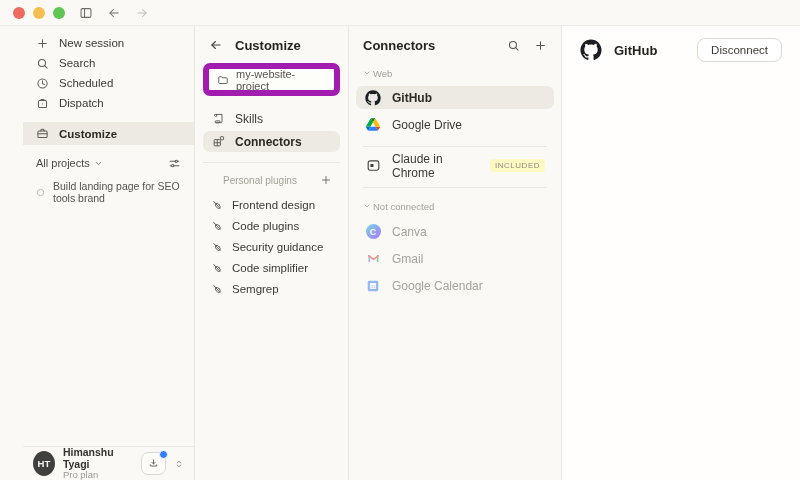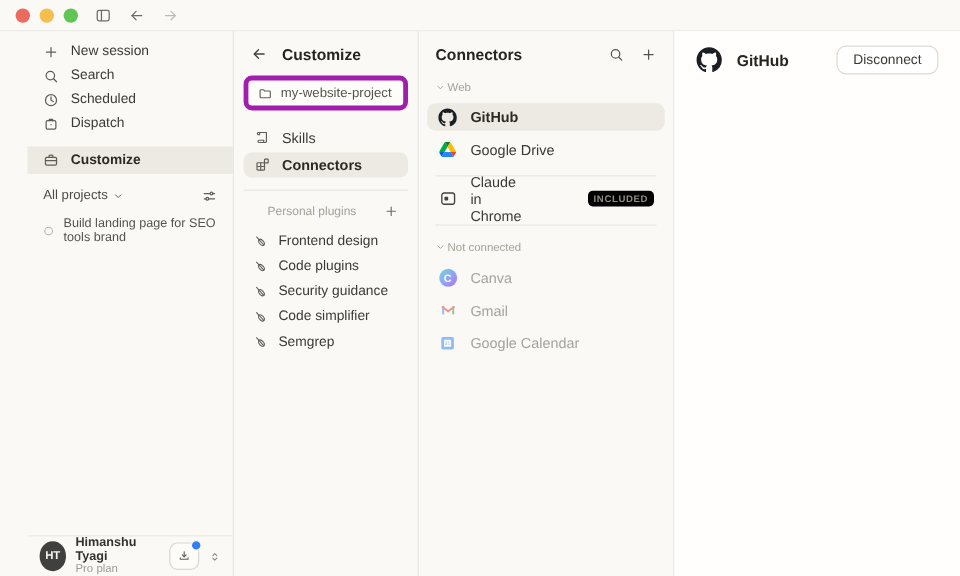--- a/index.html
+++ b/index.html
@@ -52,21 +52,21 @@
   .user-name{font-size:10.5px;font-weight:700;color:#34322c;}
   .user-plan{font-size:9.5px;color:#9d9b93;}
   .dl-btn{margin-left:auto;position:relative;width:26px;height:21px;border:1px solid #dad8d0;
     border-radius:7px;background:#fdfcf9;display:flex;align-items:center;justify-content:center;}
   .dl-dot{position:absolute;top:-3px;right:-3px;width:7px;height:7px;border-radius:50%;
     background:#2f7ff6;border:1.5px solid #faf9f5;}
 
   
   .p2-header{display:flex;align-items:center;gap:12px;padding:0 14px;margin-top:9px;height:20px;}
   .p2-title{font-size:13px;font-weight:700;color:#26241e;}
-  .proj-input{margin:8px 8px 0;height:21px;border:4px solid #a21caf;border-radius:7px;
+  .proj-input{margin:8px 8px 0;height:21px;border:6px solid #a21caf;border-radius:7px;
     background:#fdfdfa;display:flex;align-items:center;gap:7px;padding:0 8px;
     font-size:11px;color:#56544c;}
   .p2-item{height:21px;margin:2px 8px 0;padding:0 9px;border-radius:7px;display:flex;
     align-items:center;gap:10px;font-size:12px;color:#3c3a34;}
   .p2-item.top{margin-top:12px;}
   .p2-item.active{background:#eceae2;font-weight:700;color:#2c2a24;}
   .p2-divider{border-top:1px solid #e9e7e0;margin:10px 8px 0;}
   .plugins-header{display:flex;align-items:center;padding:0 16px 0 16px;margin-top:9px;height:16px;}
   .plugins-header .lbl{font-size:10px;color:#a3a198;flex:1;margin-left:12px;}
   .plugin-item{display:flex;align-items:center;gap:9px;padding:0 16px;height:20px;margin-top:1px;
@@ -79,22 +79,22 @@
   .p3-header .icon{margin-left:14px;color:#55534b;}
   .sect-row{display:flex;align-items:center;gap:2px;padding:0 14px;margin-top:11px;height:14px;
     font-size:9.5px;color:#a3a198;}
   .sect-row .sp{flex:1;}
   .conn-row{display:flex;align-items:center;gap:11px;margin:4px 7px 0;padding:0 9px;height:23px;
     border-radius:7px;font-size:12px;color:#3c3a34;}
   .conn-row.selected{background:#eceae2;font-weight:700;color:#2c2a24;margin-top:6px;}
   .conn-row.faded{color:#a5a39b;}
   .conn-row.faded .appicon{opacity:.55;}
   .p3-divider{border-top:1px solid #e9e7e0;margin:10px 14px 0;}
-  .badge{font-size:8px;letter-spacing:.5px;color:#8e8c84;background:#000000;
-    border-radius:4px;padding:2px 5px;font-weight:700;margin-left:36px;}
+  .badge{font-size:8px;letter-spacing:.5px;color:#8e8c84;background:#fef9c3;
+    border-radius:4px;padding:2px 5px;font-weight:400;margin-left:36px;}
   .appicon{width:16px;height:16px;display:flex;align-items:center;justify-content:center;flex:0 0 auto;}
   .canva-circle{width:15px;height:15px;border-radius:50%;
     background:linear-gradient(135deg,#00c4cc,#6420ff 85%);
     color:#fff;font-size:9px;font-weight:700;display:flex;align-items:center;justify-content:center;}
 
   
   .p4-header{display:flex;align-items:center;gap:12px;padding:0 18px;margin-top:9px;height:30px;}
   .p4-title{font-size:13px;font-weight:700;color:#26241e;}
   .disconnect-btn{margin-left:auto;border:1px solid #dbd9d1;border-radius:8px;background:#fff;
     padding:5px 13px;font-size:11.5px;color:#3c3a34;font-family:inherit;}

